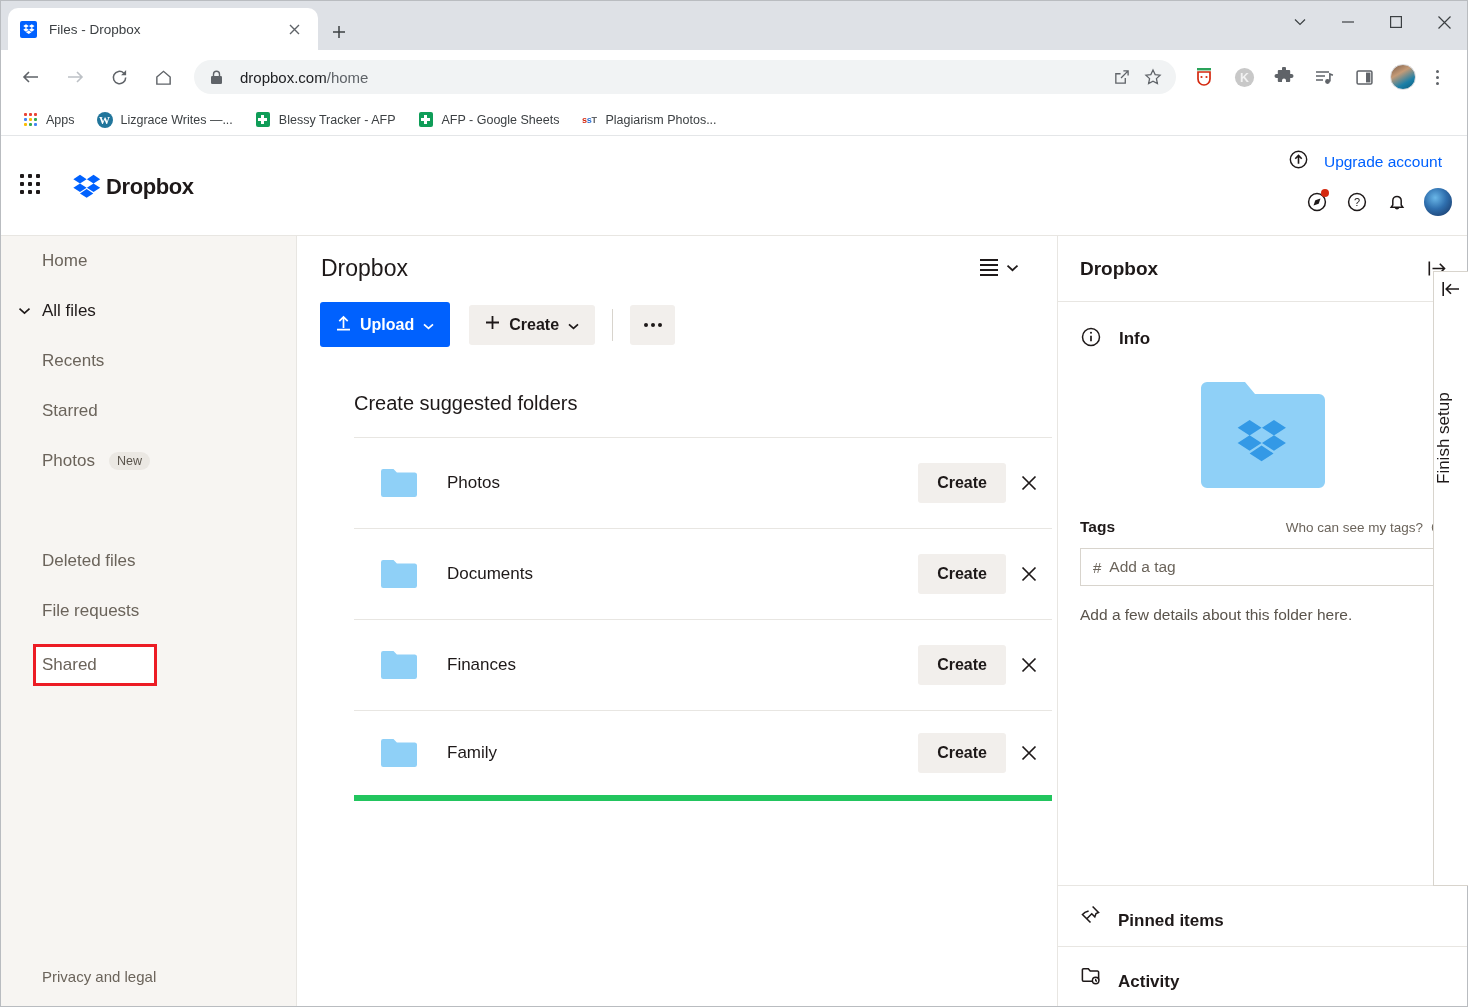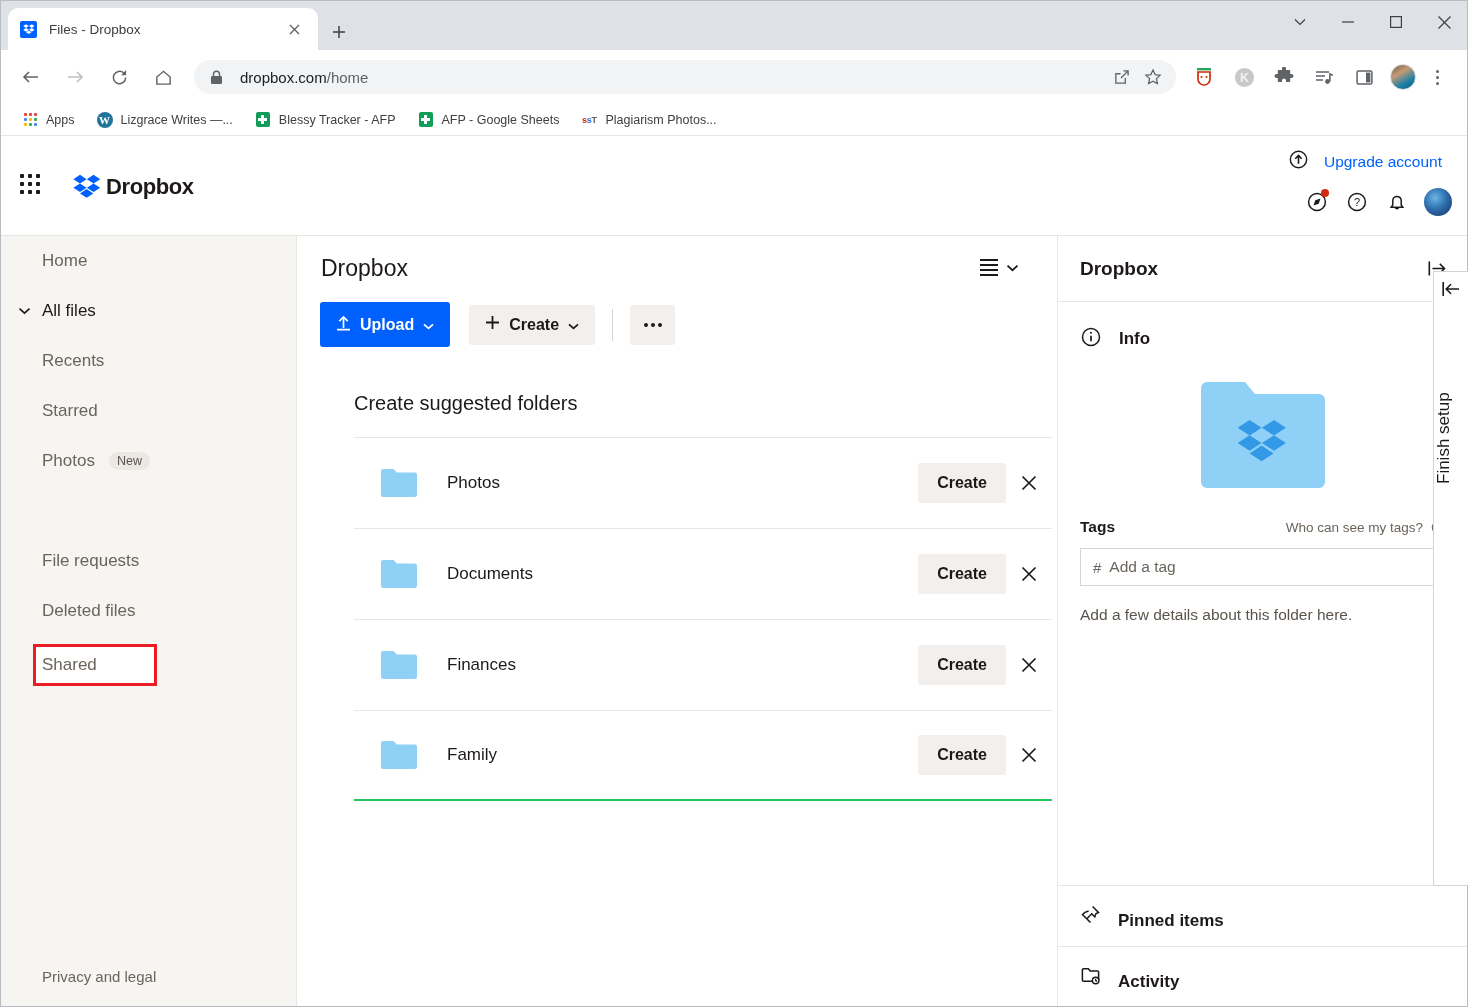--- a/index.html
+++ b/index.html
@@ -181,21 +181,21 @@
     display:flex; align-items:center; justify-content:center; gap:3px;
   }
   .btn-more i { width:4px;height:4px;background:#1e1919;border-radius:50%;display:block;}
 
   .section-title { position:absolute; left:57px; top:156px; font-size:20px; color:#1e1919; }
   .folder-list { position:absolute; left:57px; top:201px; width:698px; }
   .folder-row {
     height:91px; display:flex; align-items:center;
     border-top:1px solid #e8e6e2;
   }
-  .folder-row:last-child { border-bottom:2px solid #22c55e; }
+  .folder-row:last-child { border-bottom:6px solid #22c55e; }
   .folder-icon { width:38px; height:30px; flex:none; margin-left:26px; }
   .folder-name { margin-left:29px; font-size:17px; color:#1e1919; flex:1; }
   .btn-row-create {
     height:40px; background:#f2efec; color:#1e1919; border-radius:3px;
     display:flex; align-items:center; padding:0 19px;
     font-size:16px; font-weight:bold;
   }
   .row-x { width:46px; display:flex; align-items:center; justify-content:center; color:#1e1919; }
 
   
@@ -514,24 +514,24 @@
         <span>Starred</span>
       </div>
       <div class="side-item">
         <span>Photos</span>
         <span class="new-pill">New</span>
       </div>
       <div class="side-item" style="visibility:hidden">
         <span>Shared</span>
       </div>
       <div class="side-item">
+        <span>Deleted files</span>
+      </div>
+      <div class="side-item">
         <span>File requests</span>
-      </div>
-      <div class="side-item">
-        <span>Deleted files</span>
       </div>
       <div class="privacy">Privacy and legal</div>
     </div>
 
     <div class="highlight-box"></div>
     <div class="side-shared-label">Shared</div>
 
     <div class="main">
       <div class="main-title">Dropbox</div>
       <div class="view-toggle">

